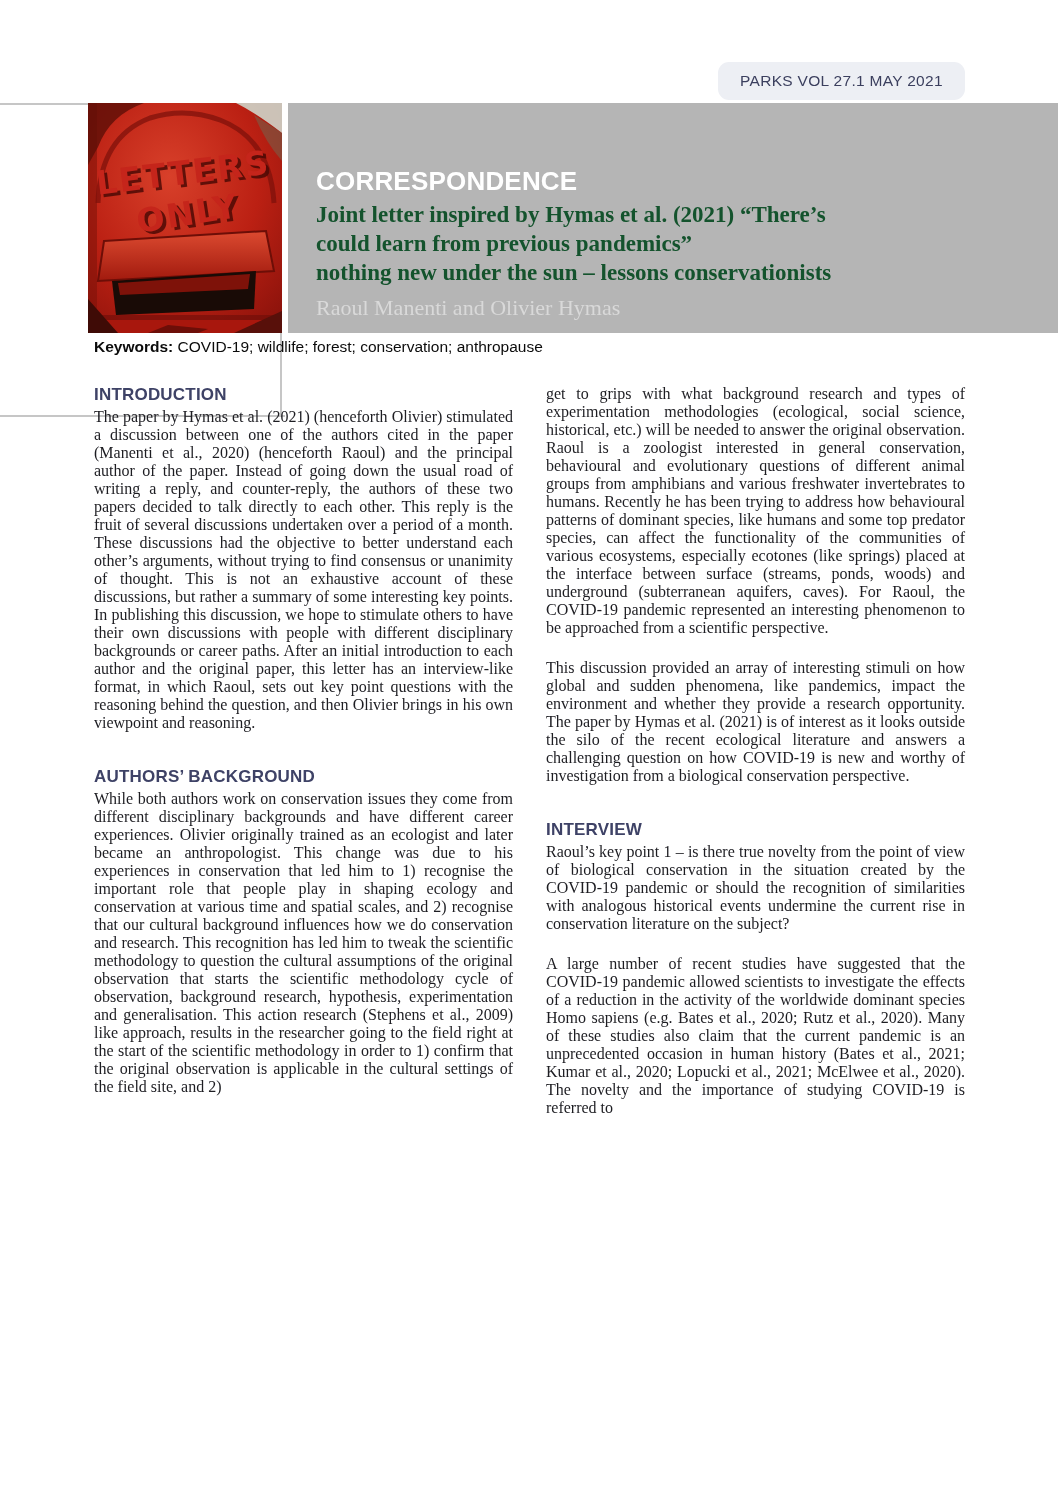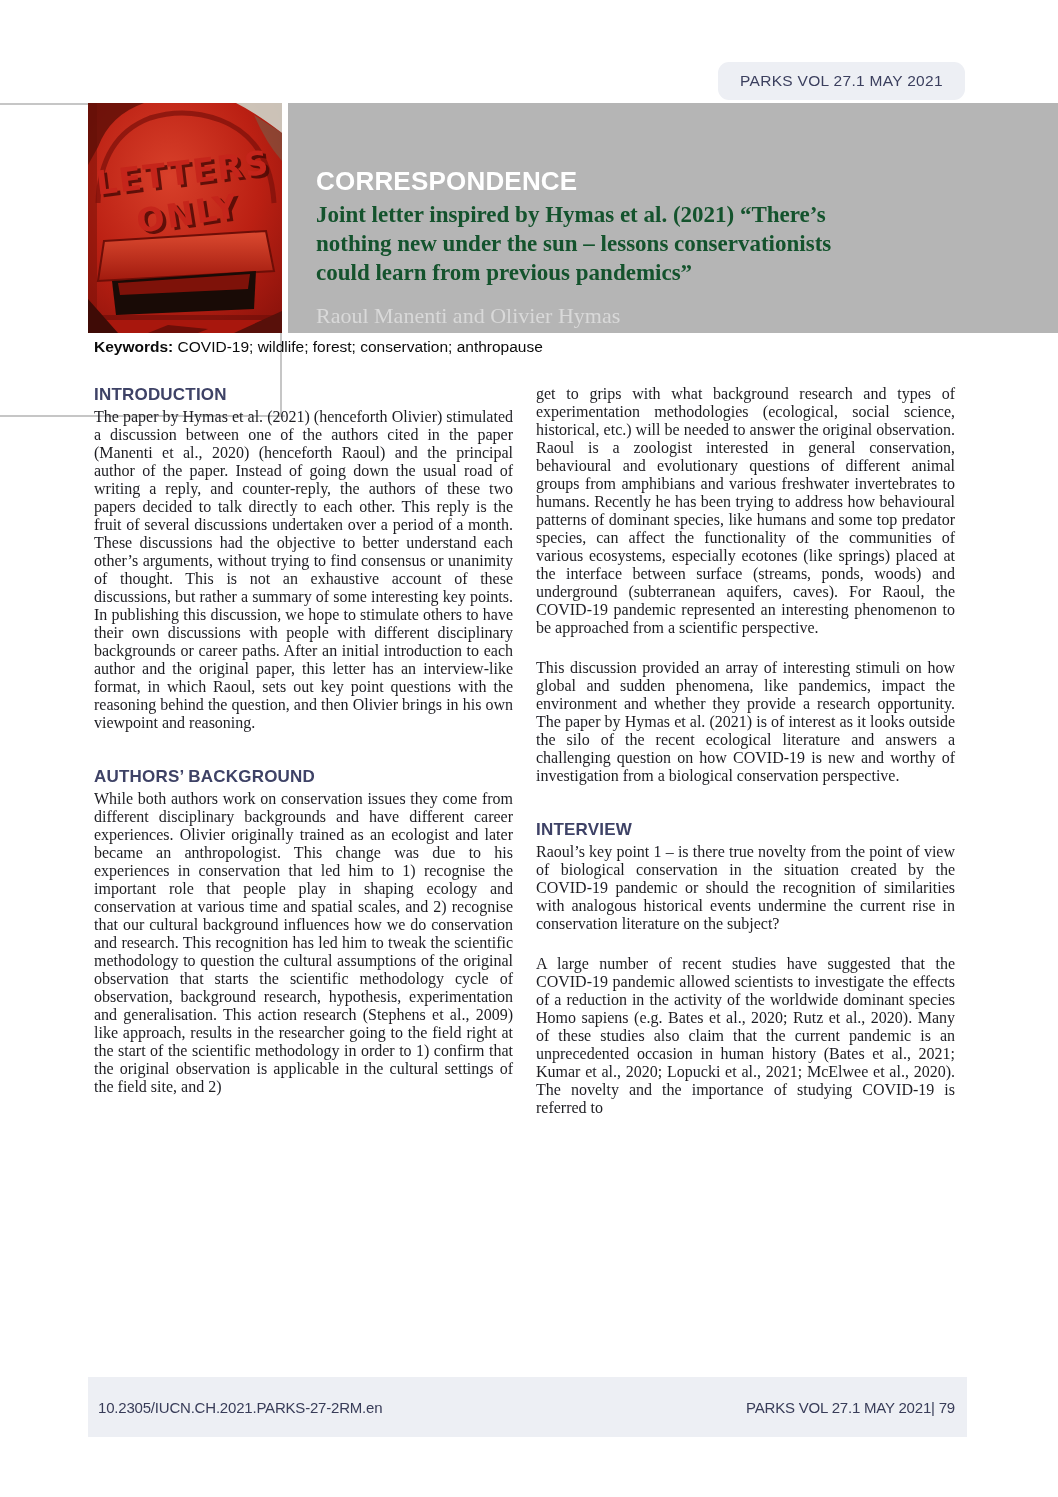--- a/index.html
+++ b/index.html
@@ -59,21 +59,21 @@
   }
   .hero-title {
     margin-top: 4px;
     font-family: "Liberation Serif", serif;
     font-weight: bold;
     font-size: 23px;
     line-height: 29px;
     color: #14532d;
   }
   .hero-authors {
-    margin-top: 16px;
+    margin-top: 8px;
     font-family: "Liberation Serif", serif;
     font-size: 22px;
     color: #d9d9d9;
   }
 
   
   .keywords {
     position: absolute;
     left: 94px; top: 338px;
     font-family: "Liberation Sans", sans-serif;
@@ -82,21 +82,21 @@
     z-index: 1;
   }
   .keywords b { font-weight: bold; }
 
   
   .columns {
     position: absolute;
     left: 94px; top: 385px;
     width: 872px;
     display: flex;
-    gap: 23px;
+    gap: 33px;
     z-index: 1;
   }
   .col { width: 419px; }
   .sec-heading {
     font-family: "Liberation Sans", sans-serif;
     font-weight: bold;
     font-size: 17px;
     letter-spacing: 0.2px;
     color: #3e4266;
     margin: 0 0 3px 0;
@@ -169,22 +169,22 @@
       <path d="M0,230 L0,196 L30,230 Z" fill="#3f0b06"></path>
       <path d="M146,230 L194,208 L194,230 Z" fill="#58100a"></path>
       <path d="M60,230 L80,222 L120,226 L110,230 Z" fill="#6d0e08"></path>
     </svg>
   </div>
 
   <div class="hero-banner">
     <div class="kicker">CORRESPONDENCE</div>
     <div class="hero-title">
       <div>Joint letter inspired by Hymas et al. (2021) “There’s</div>
+      <div>could learn from previous pandemics”</div>
       <div>nothing new under the sun – lessons conservationists</div>
-      <div>could learn from previous pandemics”</div>
     </div>
     <div class="hero-authors">Raoul Manenti and Olivier Hymas</div>
   </div>
 
   <div class="keywords">
     <b>Keywords:</b><span> COVID-19; wildlife; forest; conservation; anthropause</span>
   </div>
 
   <div class="columns">
     <div class="col">
@@ -195,18 +195,14 @@
     </div>
     <div class="col">
       <p>get to grips with what background research and types of experimentation methodologies (ecological, social science, historical, etc.) will be needed to answer the original observation. Raoul is a zoologist interested in general conservation, behavioural and evolutionary questions of different animal groups from amphibians and various freshwater invertebrates to humans. Recently he has been trying to address how behavioural patterns of dominant species, like humans and some top predator species, can affect the functionality of the communities of various ecosystems, especially ecotones (like springs) placed at the interface between surface (streams, ponds, woods) and underground (subterranean aquifers, caves). For Raoul, the COVID-19 pandemic represented an interesting phenomenon to be approached from a scientific perspective.</p>
       <p>This discussion provided an array of interesting stimuli on how global and sudden phenomena, like pandemics, impact the environment and whether they provide a research opportunity. The paper by Hymas et al. (2021) is of interest as it looks outside the silo of the recent ecological literature and answers a challenging question on how COVID-19 is new and worthy of investigation from a biological conservation perspective.</p>
       <h2 class="sec-heading">INTERVIEW</h2>
       <p>Raoul’s key point 1 – is there true novelty from the point of view of biological conservation in the situation created by the COVID-19 pandemic or should the recognition of similarities with analogous historical events undermine the current rise in conservation literature on the subject?</p>
       <p>A large number of recent studies have suggested that the COVID-19 pandemic allowed scientists to investigate the effects of a reduction in the activity of the worldwide dominant species Homo sapiens (e.g. Bates et al., 2020; Rutz et al., 2020). Many of these studies also claim that the current pandemic is an unprecedented occasion in human history (Bates et al., 2021; Kumar et al., 2020; Lopucki et al., 2021; McElwee et al., 2020). The novelty and the importance of studying COVID-19 is referred to</p>
     </div>
   </div>
 
-  <div class="footer-bar">
-    <span>10.2305/IUCN.CH.2021.PARKS-27-2RM.en</span>
-    <span>PARKS VOL 27.1 MAY  2021| 79</span>
-  </div>
 
 </div>
 
 </body></html>

